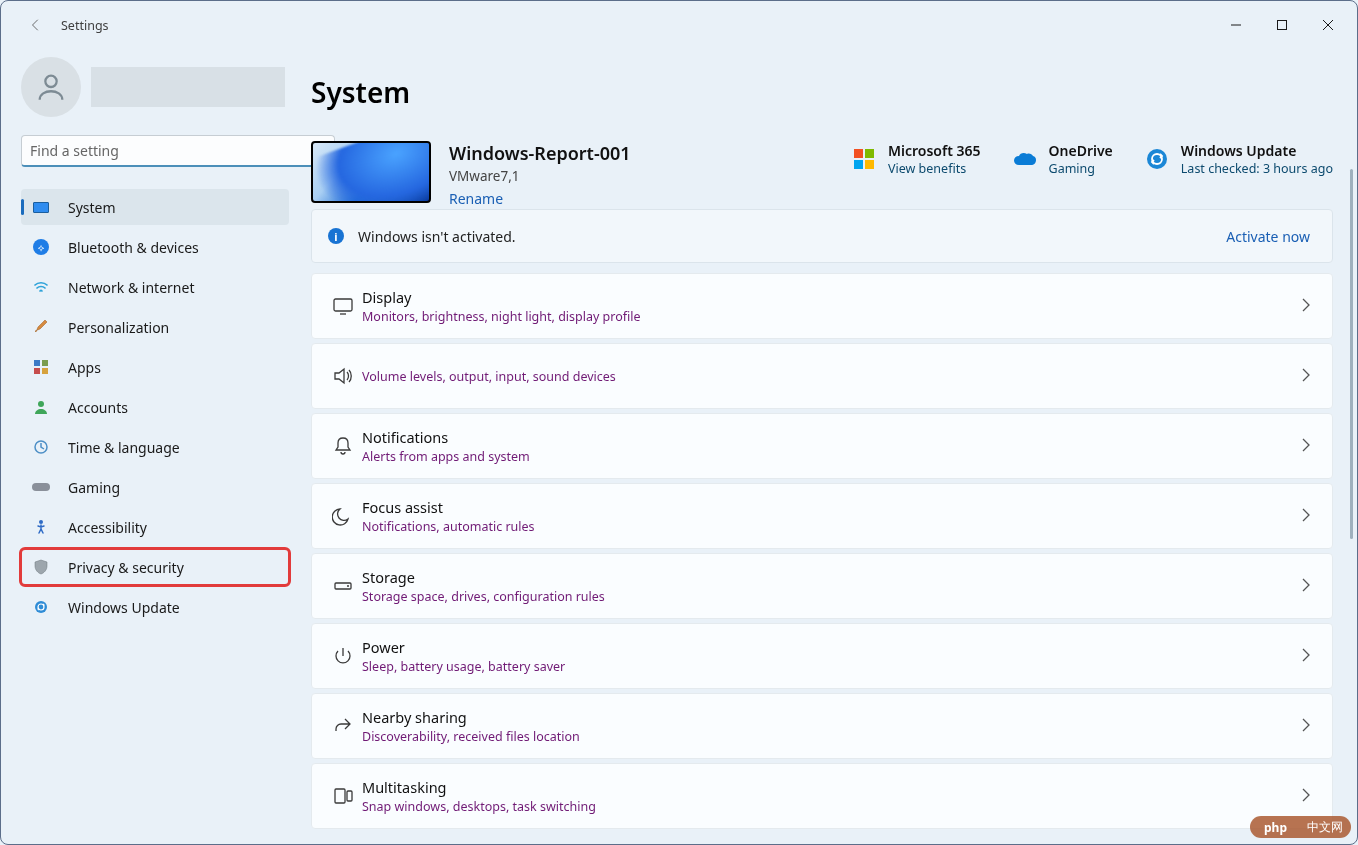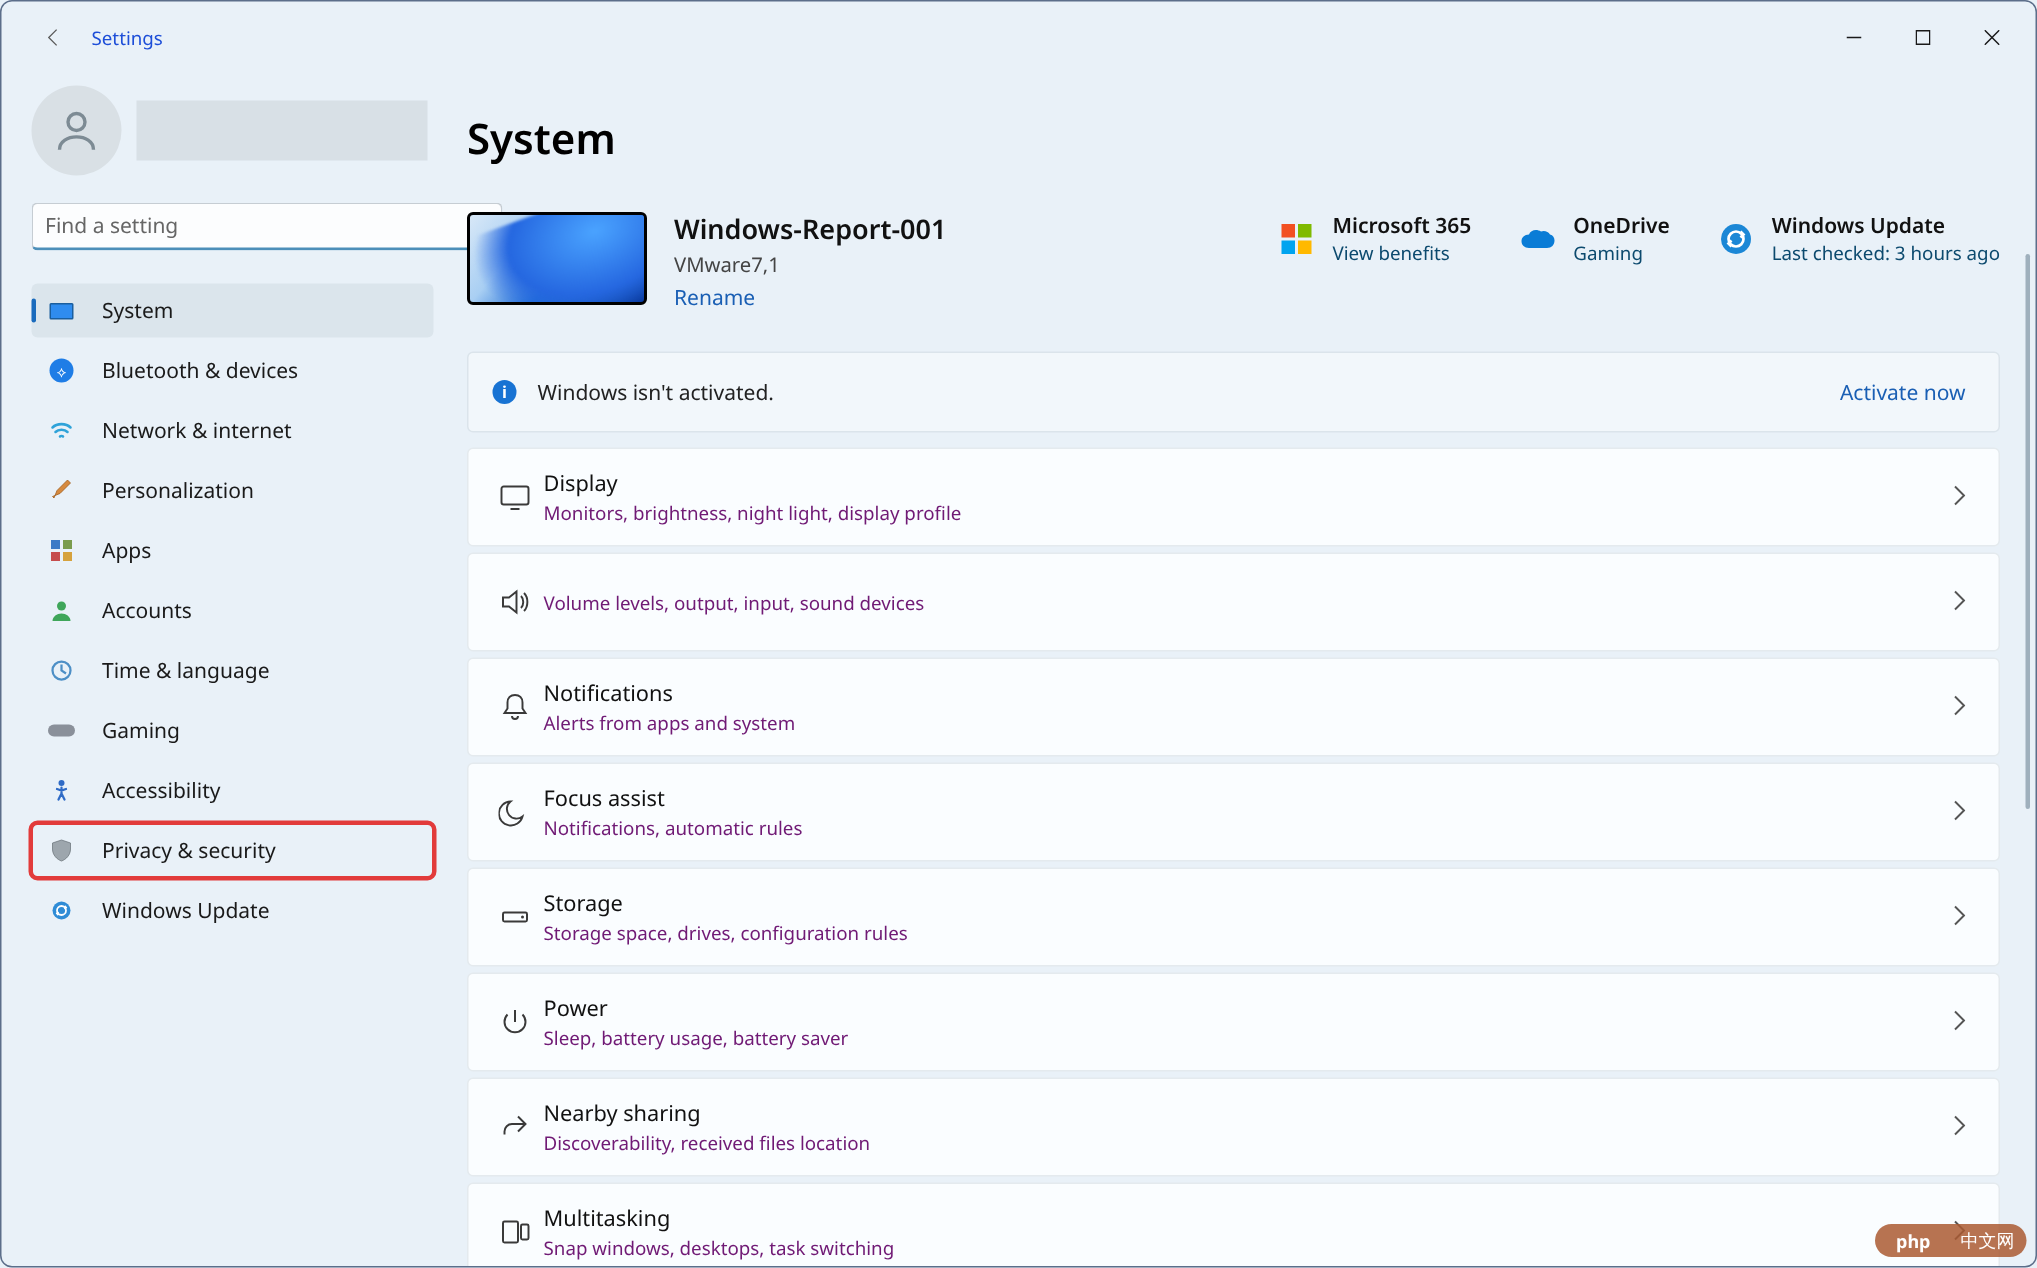--- a/index.html
+++ b/index.html
@@ -23,21 +23,21 @@
 }
 .titlebar .back-btn {
   width: 30px; height: 30px;
   display: flex; align-items: center; justify-content: center;
   color: #5a5a5a;
   cursor: default;
 }
 .titlebar .app-title {
   margin-left: 10px;
   font-size: 12.5px;
-  color: #1d4ed8;
+  color: #404040;
 }
 .titlebar .spacer { flex: 1; }
 .window-controls { display: flex; }
 .winctrl {
   width: 46px; height: 32px;
   display: flex; align-items: center; justify-content: center;
   color: #1a1a1a;
 }
 .winctrl svg { width: 10px; height: 10px; }
 
@@ -150,21 +150,20 @@
   font-size: 28px;
   font-weight: 600;
   color: #000;
   margin: 20px 0 30px 0;
 }
 
 .device-header {
   display: flex;
   align-items: flex-start;
   gap: 18px;
-  margin-bottom: 26px;
 }
 .device-thumb {
   width: 120px; height: 62px;
   border-radius: 4px;
   border: 2px solid #000;
   background: linear-gradient(130deg, #d8e8f7 0%, #a9cff3 30%, #1e6dd6 55%, #0a3a9f 100%);
   position: relative;
   overflow: hidden;
 }
 .device-thumb .bloom {

